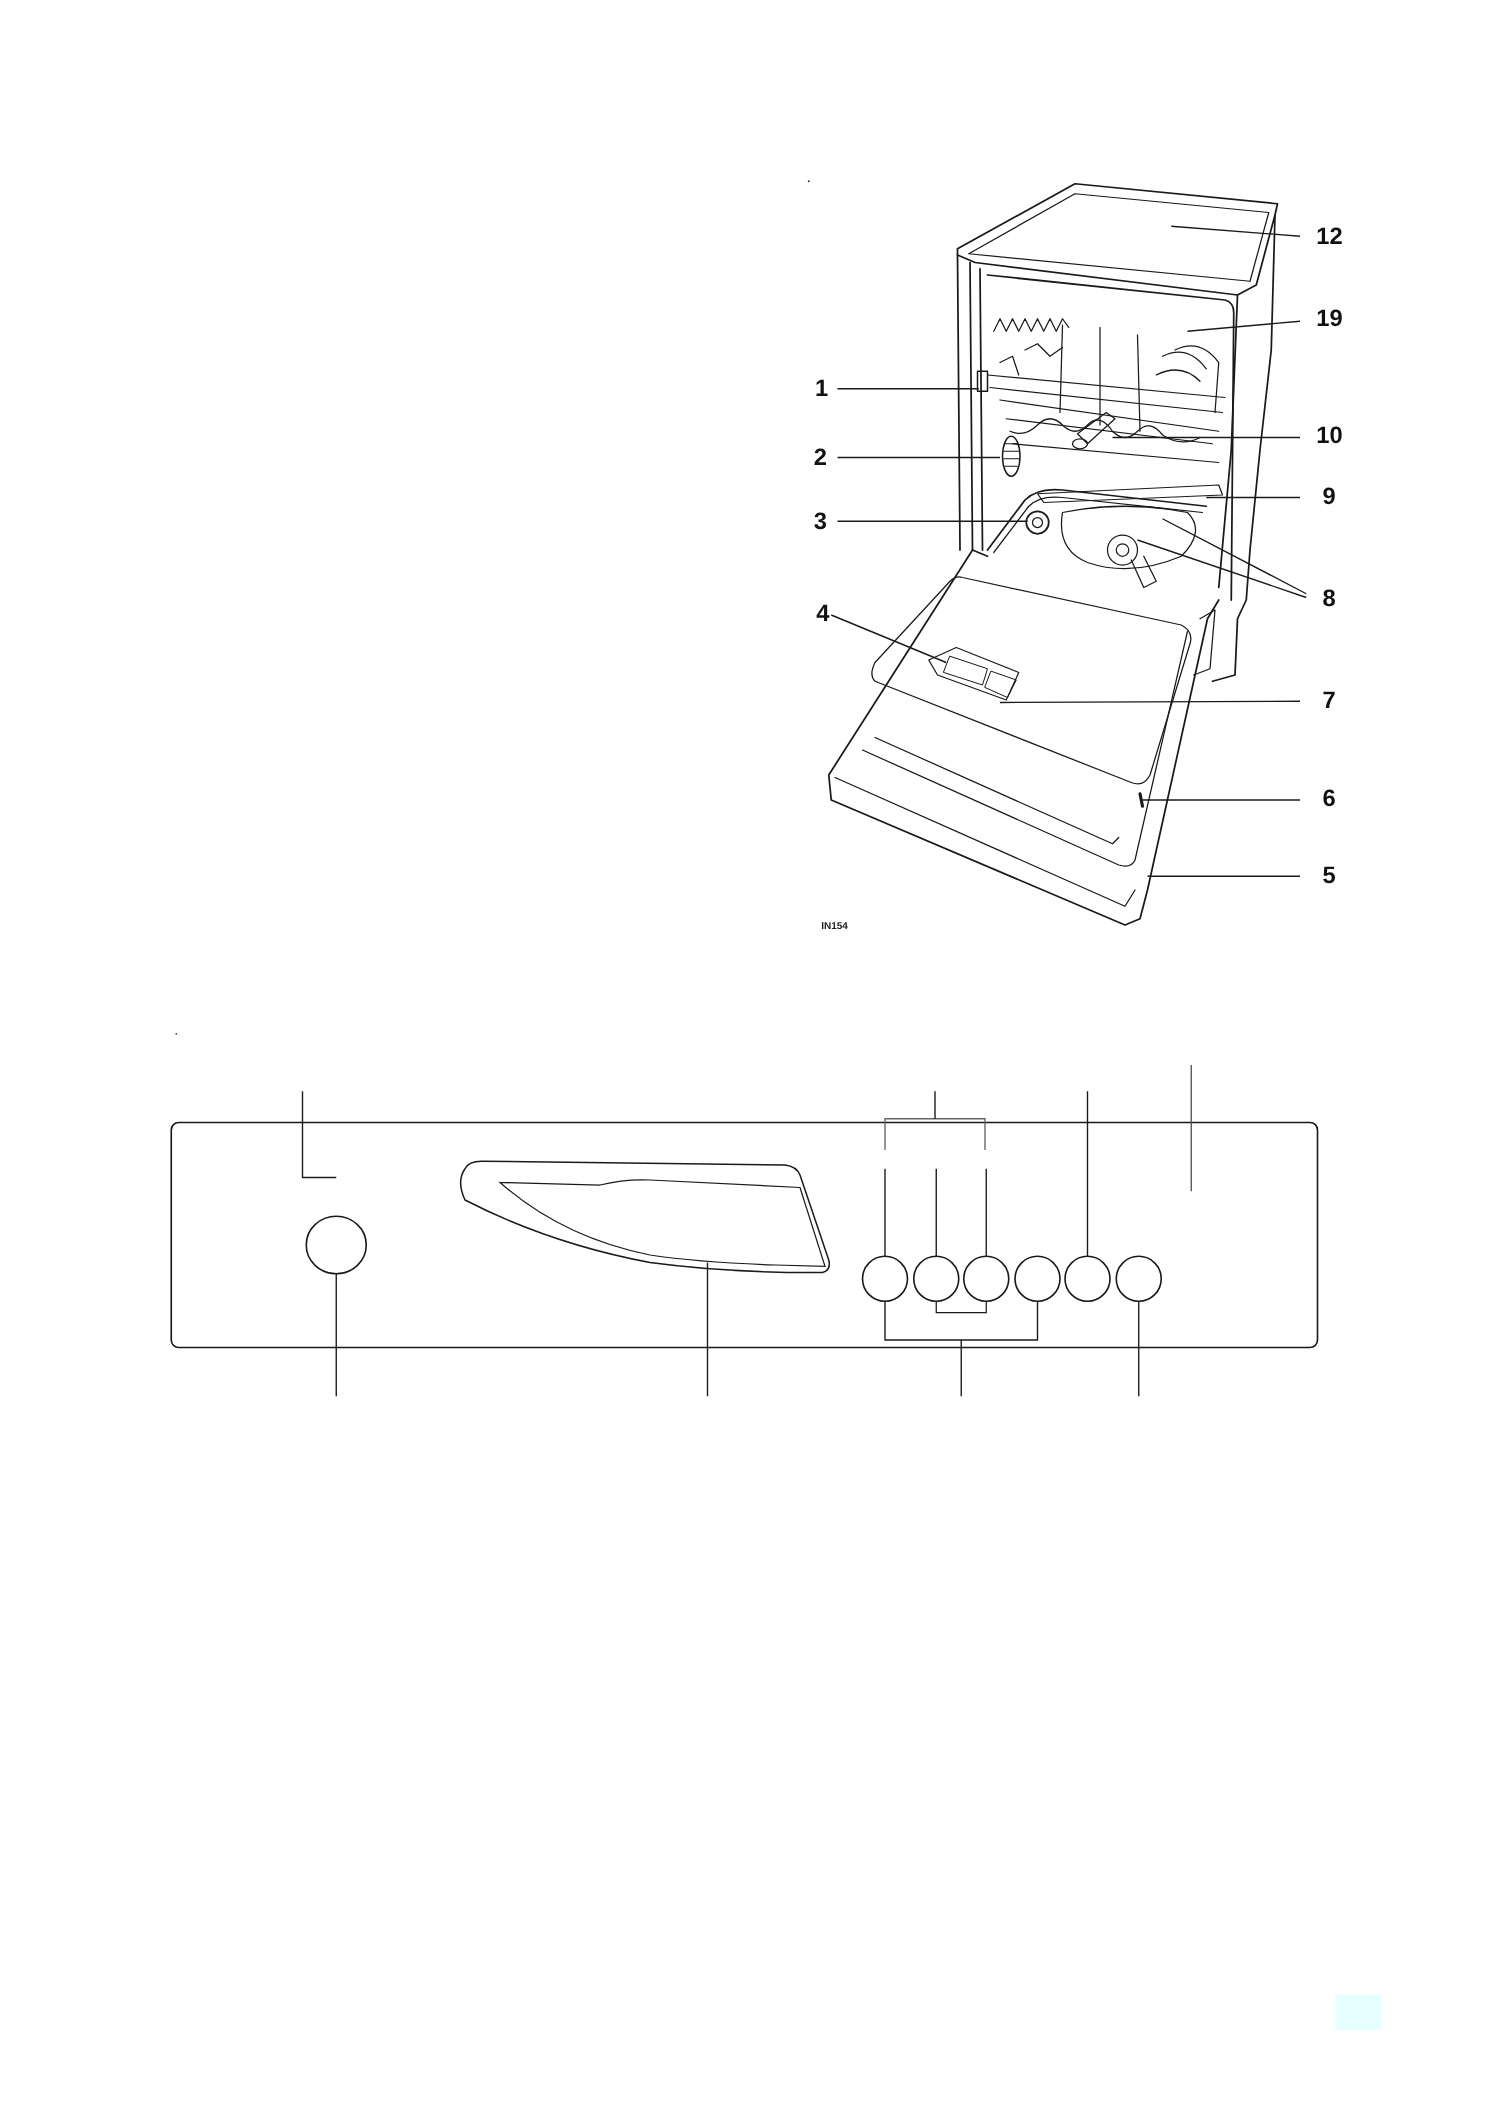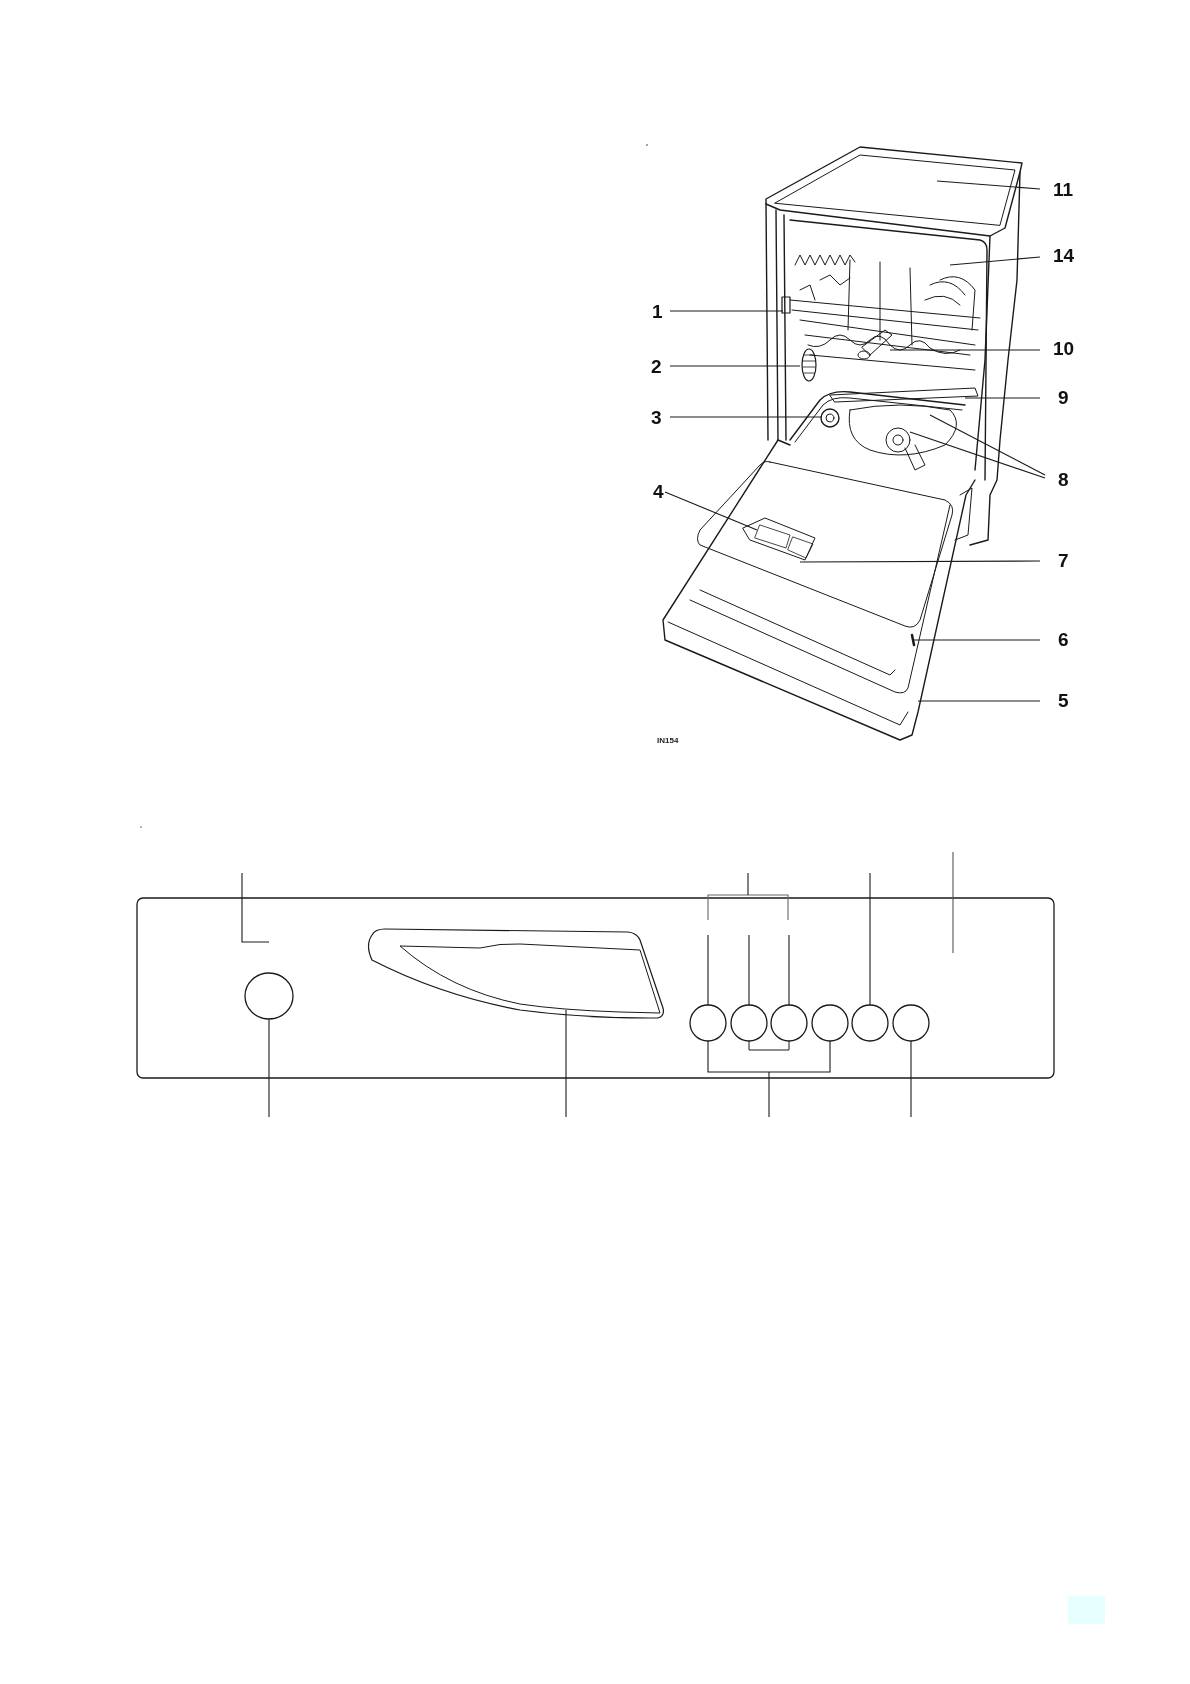--- a/index.html
+++ b/index.html
@@ -102,22 +102,22 @@
     <line x1="800" y1="562" x2="1040" y2="561"></line>
     <line x1="914" y1="640" x2="1040" y2="640"></line>
     <line x1="918" y1="701" x2="1040" y2="701"></line>
   </svg>
 
   <div class="callout" style="left:652px;top:302px;">1</div>
   <div class="callout" style="left:651px;top:357px;">2</div>
   <div class="callout" style="left:651px;top:408px;">3</div>
   <div class="callout" style="left:653px;top:482px;">4</div>
 
-  <div class="callout" style="left:1053px;top:180px;">11</div>
-  <div class="callout" style="left:1053px;top:246px;">14</div>
+  <div class="callout" style="left:1053px;top:180px;">12</div>
+  <div class="callout" style="left:1053px;top:246px;">19</div>
   <div class="callout" style="left:1053px;top:339px;text-align:right;">10</div>
   <div class="callout" style="left:1058px;top:388px;">9</div>
   <div class="callout" style="left:1058px;top:470px;">8</div>
   <div class="callout" style="left:1058px;top:551px;">7</div>
   <div class="callout" style="left:1058px;top:630px;">6</div>
   <div class="callout" style="left:1058px;top:691px;">5</div>
 
   <div class="code" style="left:657px;top:736px;font-weight:bold;">IN154</div>
 </div>
 

